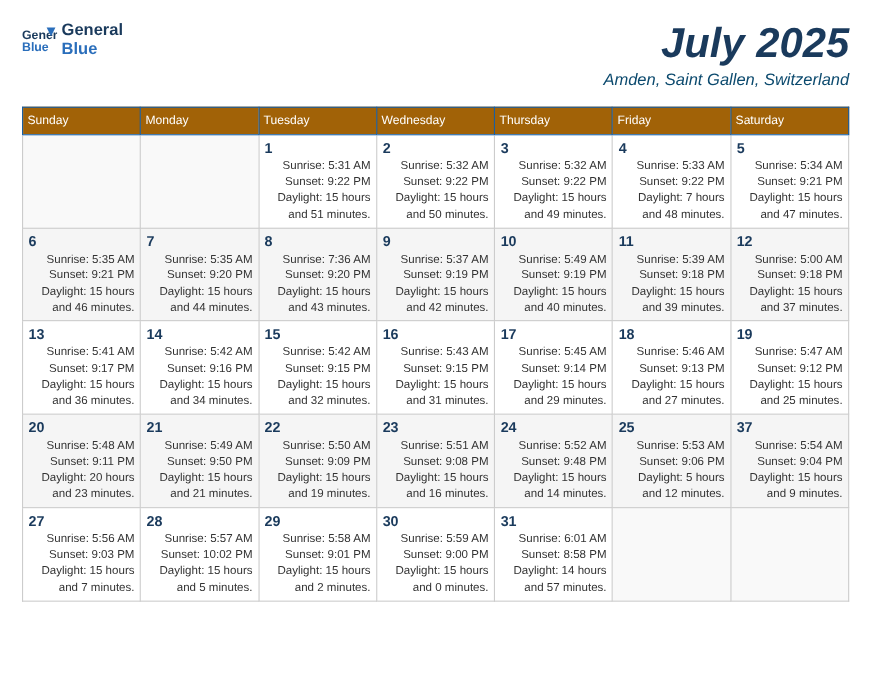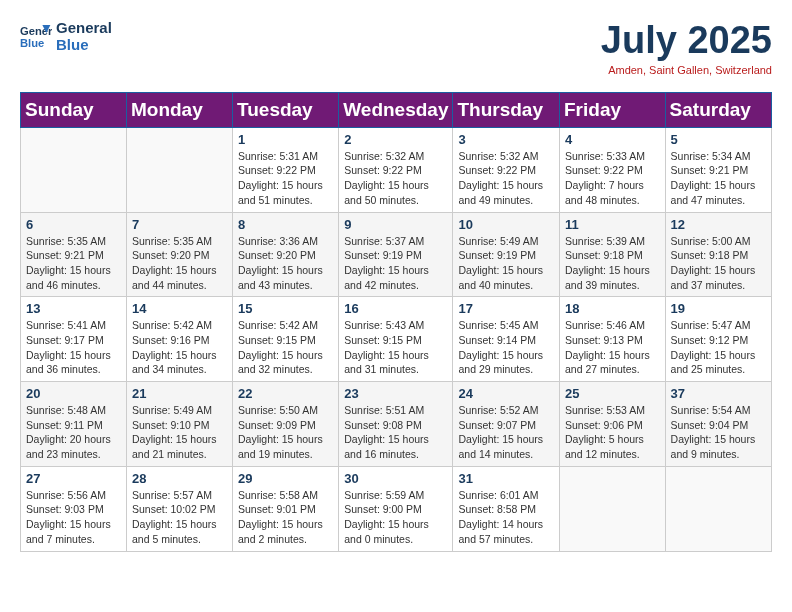--- a/index.html
+++ b/index.html
@@ -20,45 +20,46 @@
       display: flex;
       align-items: center;
       gap: 4px;
     }
     .logo-icon {
       width: 32px;
       height: 32px;
     }
     .title-block {
       text-align: right;
+      font-style: italic;
     }
     .month-title {
       font-size: 38px;
       font-weight: bold;
       color: #1a3a5c;
       line-height: 1.1;
     }
     .location {
-      font-size: 11px;
-      color: #b91c1c;
+      font-size: 15px;
+      color: #0c4a6e;
       margin-top: 2px;
     }
     .calendar {
       width: 100%;
       border-collapse: collapse;
       border: 1px solid #ccc;
     }
     .calendar th {
-      background-color: #701a75;
+      background-color: #a16207;
       color: #fff;
-      font-size: 19px;
+      font-size: 11px;
       padding: 6px 4px;
       text-align: left;
       border: 1px solid #1a5ea0;
-      font-weight: bold;
+      font-weight: normal;
     }
     .calendar td {
       vertical-align: top;
       border: 1px solid #ccc;
       padding: 4px 5px;
       width: 107px;
       min-height: 80px;
       background: #fff;
       font-size: 11px;
       color: #333;
@@ -70,20 +71,21 @@
       font-size: 13px;
       font-weight: bold;
       color: #1a3a5c;
       display: block;
       margin-bottom: 2px;
     }
     .day-info {
       font-size: 10.5px;
       color: #333;
       line-height: 1.4;
+      text-align: right;
     }
     .empty-cell {
       background: #f9f9f9 !important;
     }
   </style>
 </head>
 <body>
 
 <div class="header">
   <div class="logo">
@@ -173,21 +175,21 @@
           <span class="day-number">7</span>
           <div class="day-info">
             <div>Sunrise: 5:35 AM</div>
             <div>Sunset: 9:20 PM</div>
             <div>Daylight: 15 hours and 44 minutes.</div>
           </div>
         </td>
         <td>
           <span class="day-number">8</span>
           <div class="day-info">
-            <div>Sunrise: 3:36 AM</div>
+            <div>Sunrise: 7:36 AM</div>
             <div>Sunset: 9:20 PM</div>
             <div>Daylight: 15 hours and 43 minutes.</div>
           </div>
         </td>
         <td>
           <span class="day-number">9</span>
           <div class="day-info">
             <div>Sunrise: 5:37 AM</div>
             <div>Sunset: 9:19 PM</div>
             <div>Daylight: 15 hours and 42 minutes.</div>
@@ -282,21 +284,21 @@
           <div class="day-info">
             <div>Sunrise: 5:48 AM</div>
             <div>Sunset: 9:11 PM</div>
             <div>Daylight: 20 hours and 23 minutes.</div>
           </div>
         </td>
         <td>
           <span class="day-number">21</span>
           <div class="day-info">
             <div>Sunrise: 5:49 AM</div>
-            <div>Sunset: 9:10 PM</div>
+            <div>Sunset: 9:50 PM</div>
             <div>Daylight: 15 hours and 21 minutes.</div>
           </div>
         </td>
         <td>
           <span class="day-number">22</span>
           <div class="day-info">
             <div>Sunrise: 5:50 AM</div>
             <div>Sunset: 9:09 PM</div>
             <div>Daylight: 15 hours and 19 minutes.</div>
           </div>
@@ -306,21 +308,21 @@
           <div class="day-info">
             <div>Sunrise: 5:51 AM</div>
             <div>Sunset: 9:08 PM</div>
             <div>Daylight: 15 hours and 16 minutes.</div>
           </div>
         </td>
         <td>
           <span class="day-number">24</span>
           <div class="day-info">
             <div>Sunrise: 5:52 AM</div>
-            <div>Sunset: 9:07 PM</div>
+            <div>Sunset: 9:48 PM</div>
             <div>Daylight: 15 hours and 14 minutes.</div>
           </div>
         </td>
         <td>
           <span class="day-number">25</span>
           <div class="day-info">
             <div>Sunrise: 5:53 AM</div>
             <div>Sunset: 9:06 PM</div>
             <div>Daylight: 5 hours and 12 minutes.</div>
           </div>

